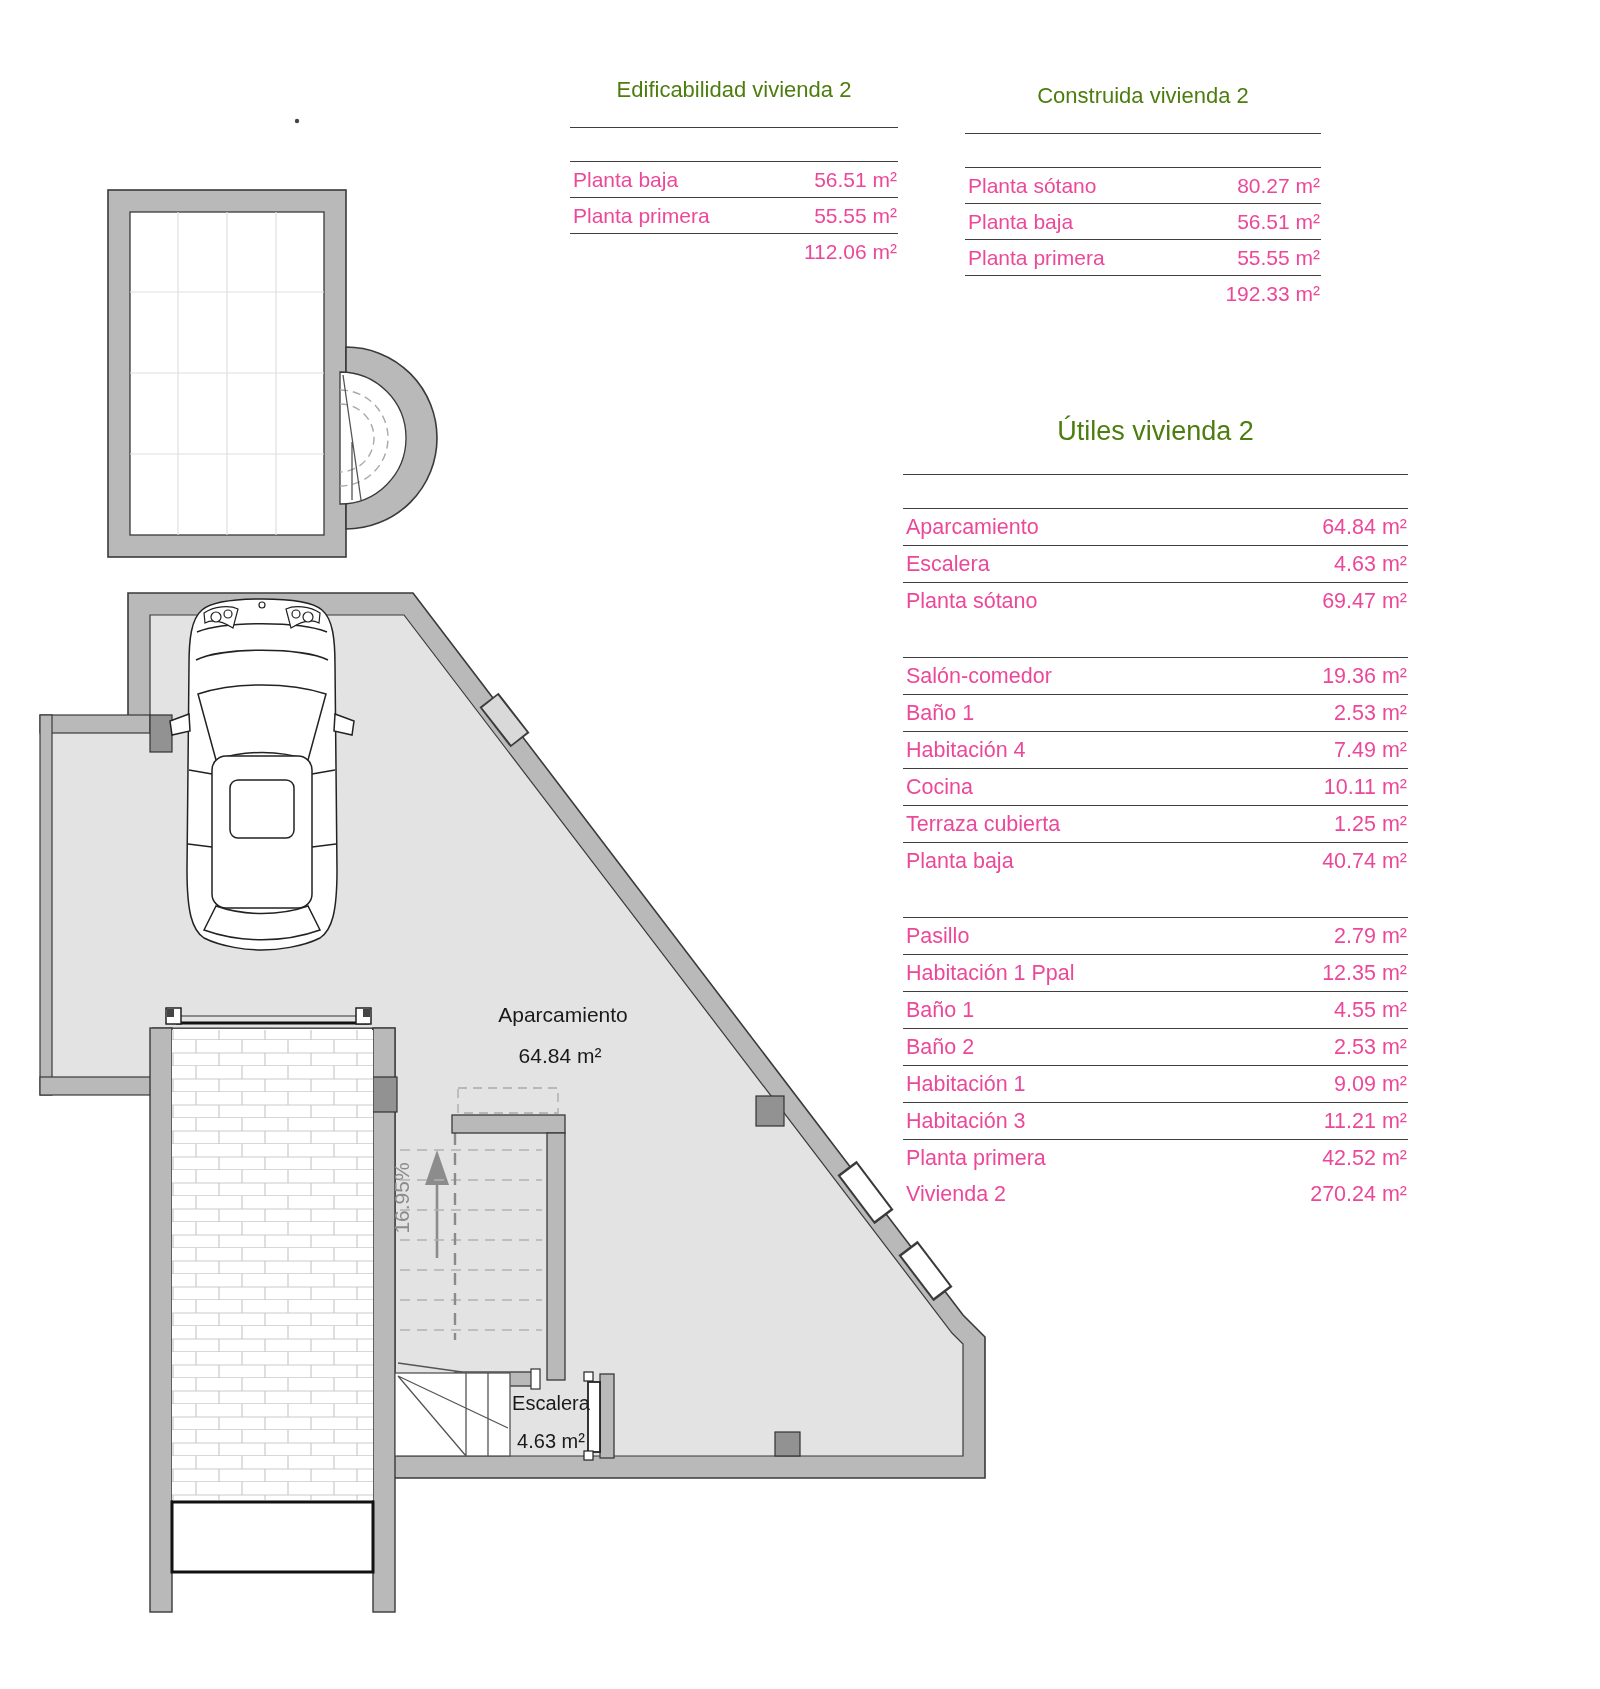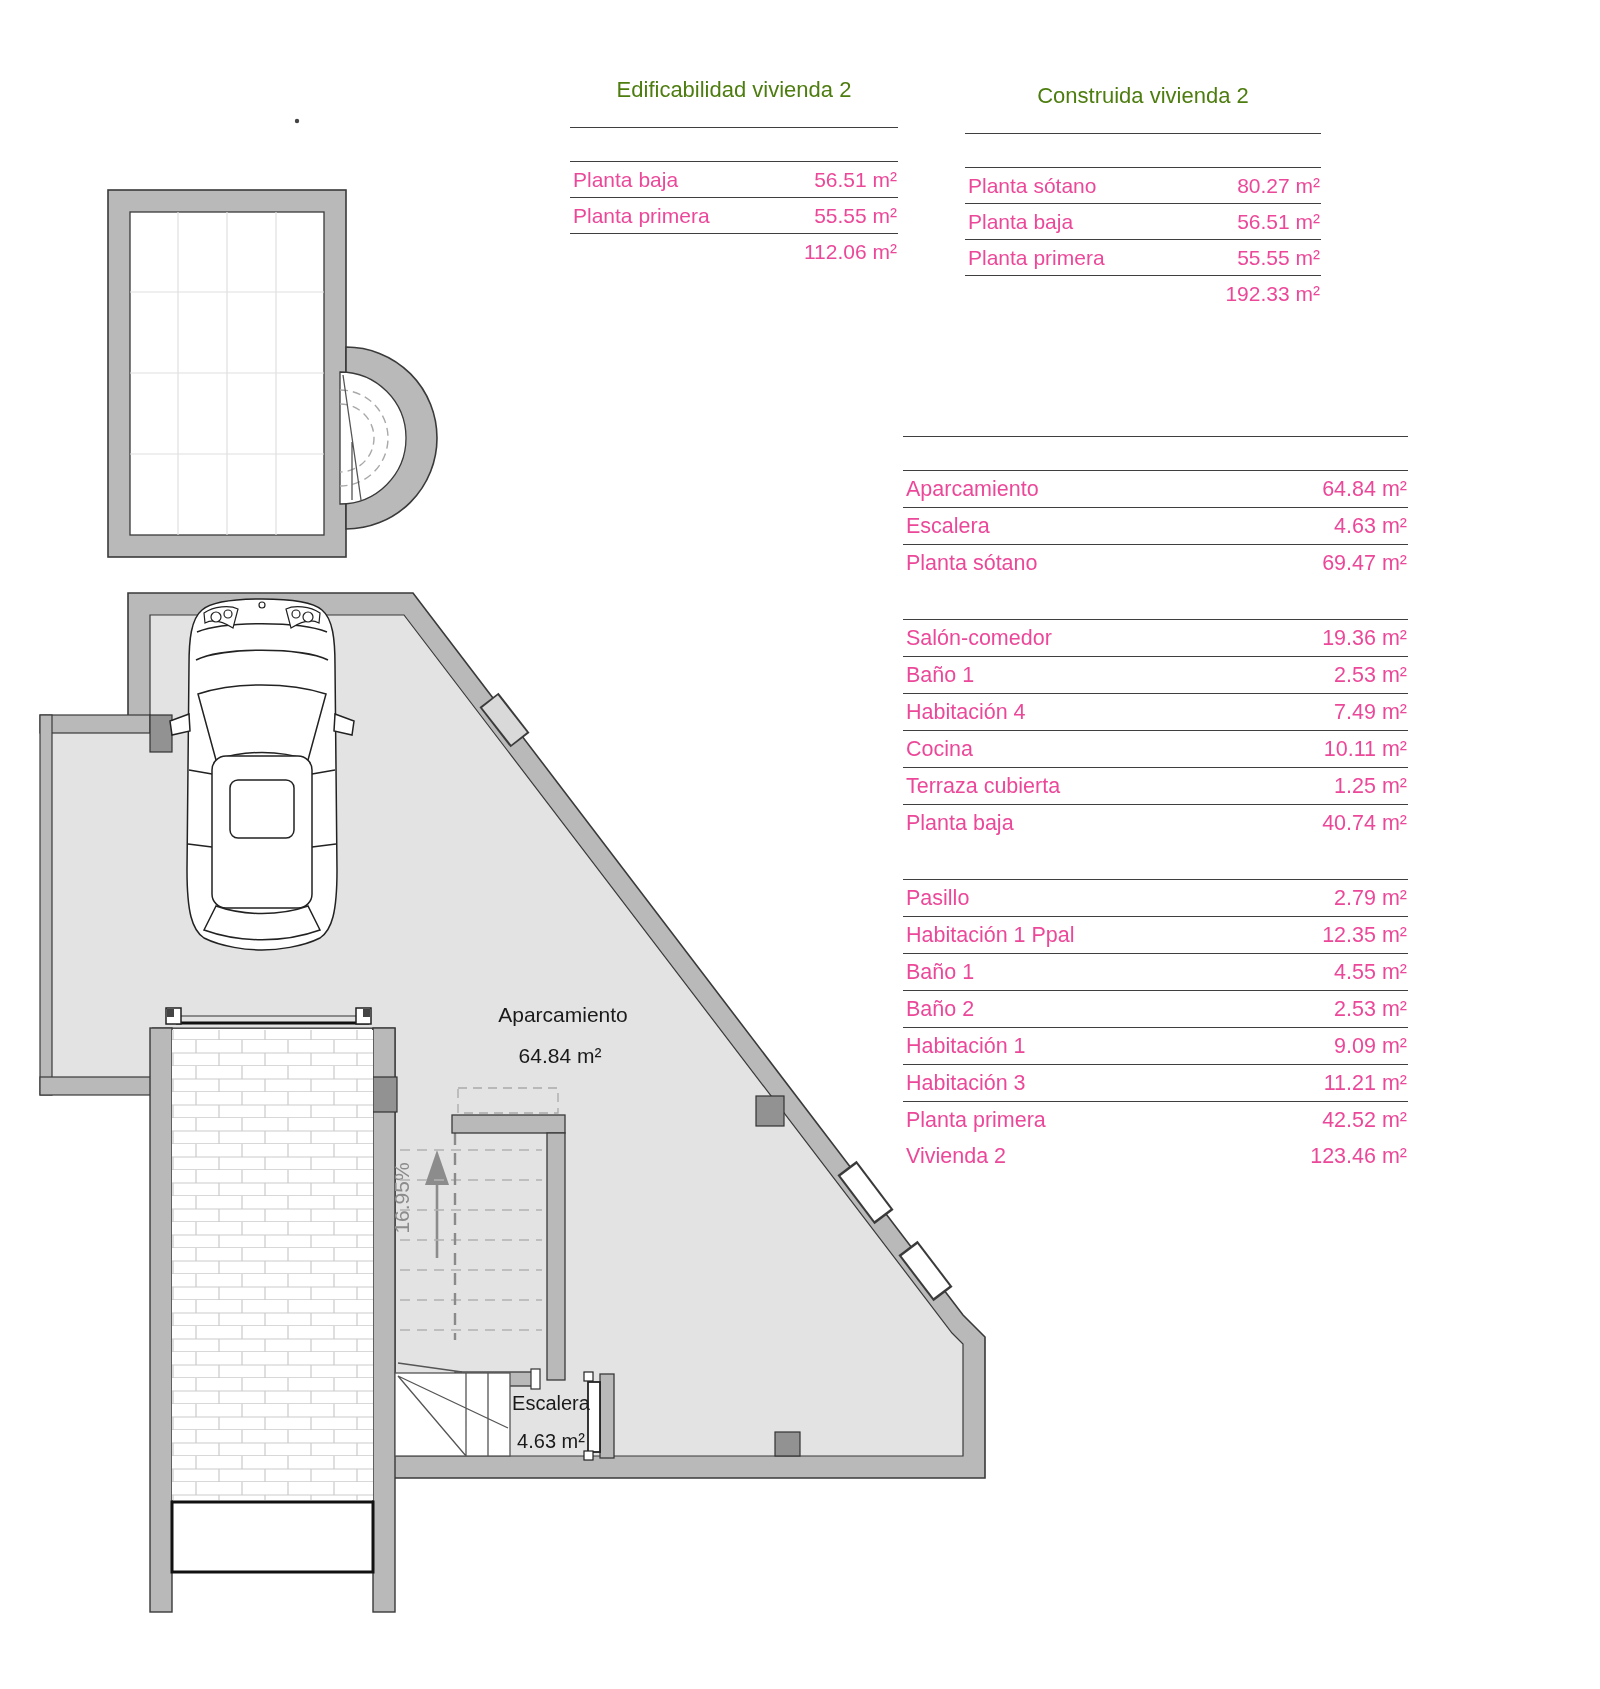--- a/index.html
+++ b/index.html
@@ -192,20 +192,21 @@
           <span class="lbl">Planta primera</span>
           <span class="val">55.55 m²</span>
         </div>
         <div class="trow total">
           <span class="val">192.33 m²</span>
         </div>
       </div>
 </div>
 
 <div id="t-utiles" class="mini-table" style="left:903px;top:412px;width:505px;">
+  <div class="mt-title big-title">Útiles vivienda 2</div>
   <div class="rule u-rule"></div>
   <div class="mt-groups" style="margin-top:33px;">
         <div class="group">
           <div class="trow">
             <span class="lbl">Aparcamiento</span>
             <span class="val">64.84 m²</span>
           </div>
           <div class="trow">
             <span class="lbl">Escalera</span>
             <span class="val">4.63 m²</span>
@@ -265,19 +266,19 @@
           <div class="trow">
             <span class="lbl">Habitación 3</span>
             <span class="val">11.21 m²</span>
           </div>
           <div class="trow nb">
             <span class="lbl">Planta primera</span>
             <span class="val">42.52 m²</span>
           </div>
           <div class="trow nb">
             <span class="lbl">Vivienda 2</span>
-            <span class="val">123.46 m²</span>
+            <span class="val">270.24 m²</span>
           </div>
         </div>
       </div>
 </div>
 
 </div>
 
 </body></html>

